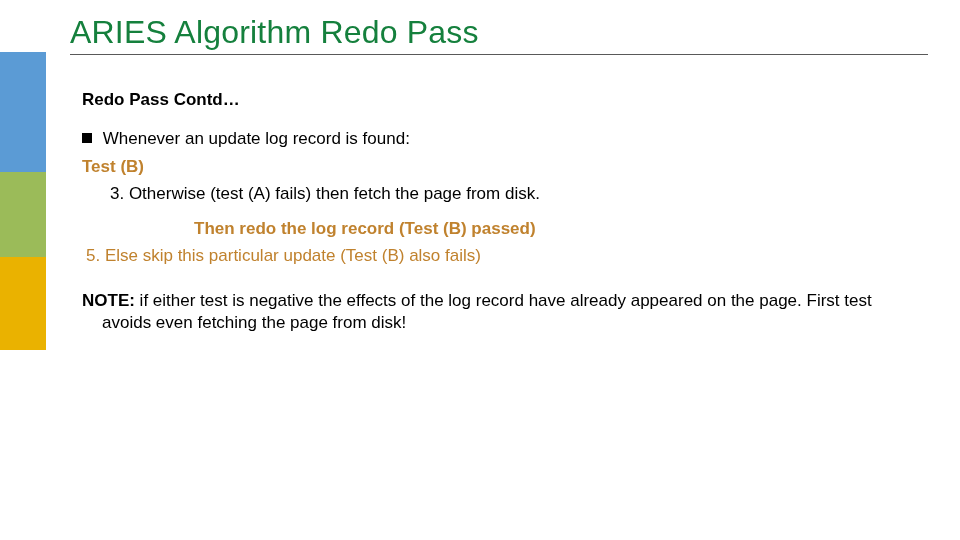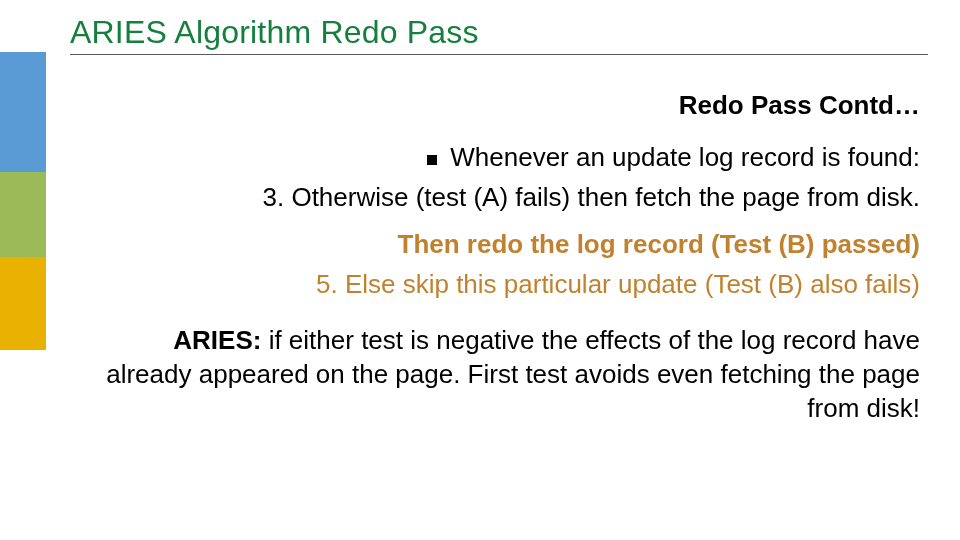--- a/index.html
+++ b/index.html
@@ -39,25 +39,24 @@
     top: 54px;
     height: 0;
     border-top: 1px solid #595959;
   }
 
   
   .body {
     position: absolute;
     left: 82px;
     top: 88px;
-    right: 40px;
-    font-size: 26px;
+    right: 46px;
+    font-size: 17px;
     color: #000;
     line-height: 1.38;
-    text-align: right;
   }
 
   .subheading {
     font-weight: bold;
     margin: 0 0 6px 0;
   }
 
   .bulletline {
     margin: 16px 0 4px 0;
   }
@@ -108,22 +107,23 @@
 <div class="title-rule"></div>
 
 <div class="body">
 
   <p class="subheading">Redo Pass Contd…</p>
 
   <p class="bulletline">
     <span class="bullet"></span><span> Whenever an update log record is found:</span>
   </p>
 
+  <p class="para-test c-brown">Test (B)</p>
 
   <p class="num3">3. Otherwise (test (A) fails) then fetch the page from disk.</p>
   <p class="indent-pass c-brown">Then redo the log record (Test (B) passed)</p>
   <p class="line5 c-brown">5. Else skip this particular update (Test (B) also fails)</p>
 
   <p class="note">
-    <span class="nlabel">ARIES:</span><span> if either test is negative the effects of the log record have already appeared on the page.  First test avoids even fetching the page from disk!</span>
+    <span class="nlabel">NOTE:</span><span> if either test is negative the effects of the log record have already appeared on the page.  First test avoids even fetching the page from disk!</span>
   </p>
 
 </div>
 
 </body></html>

